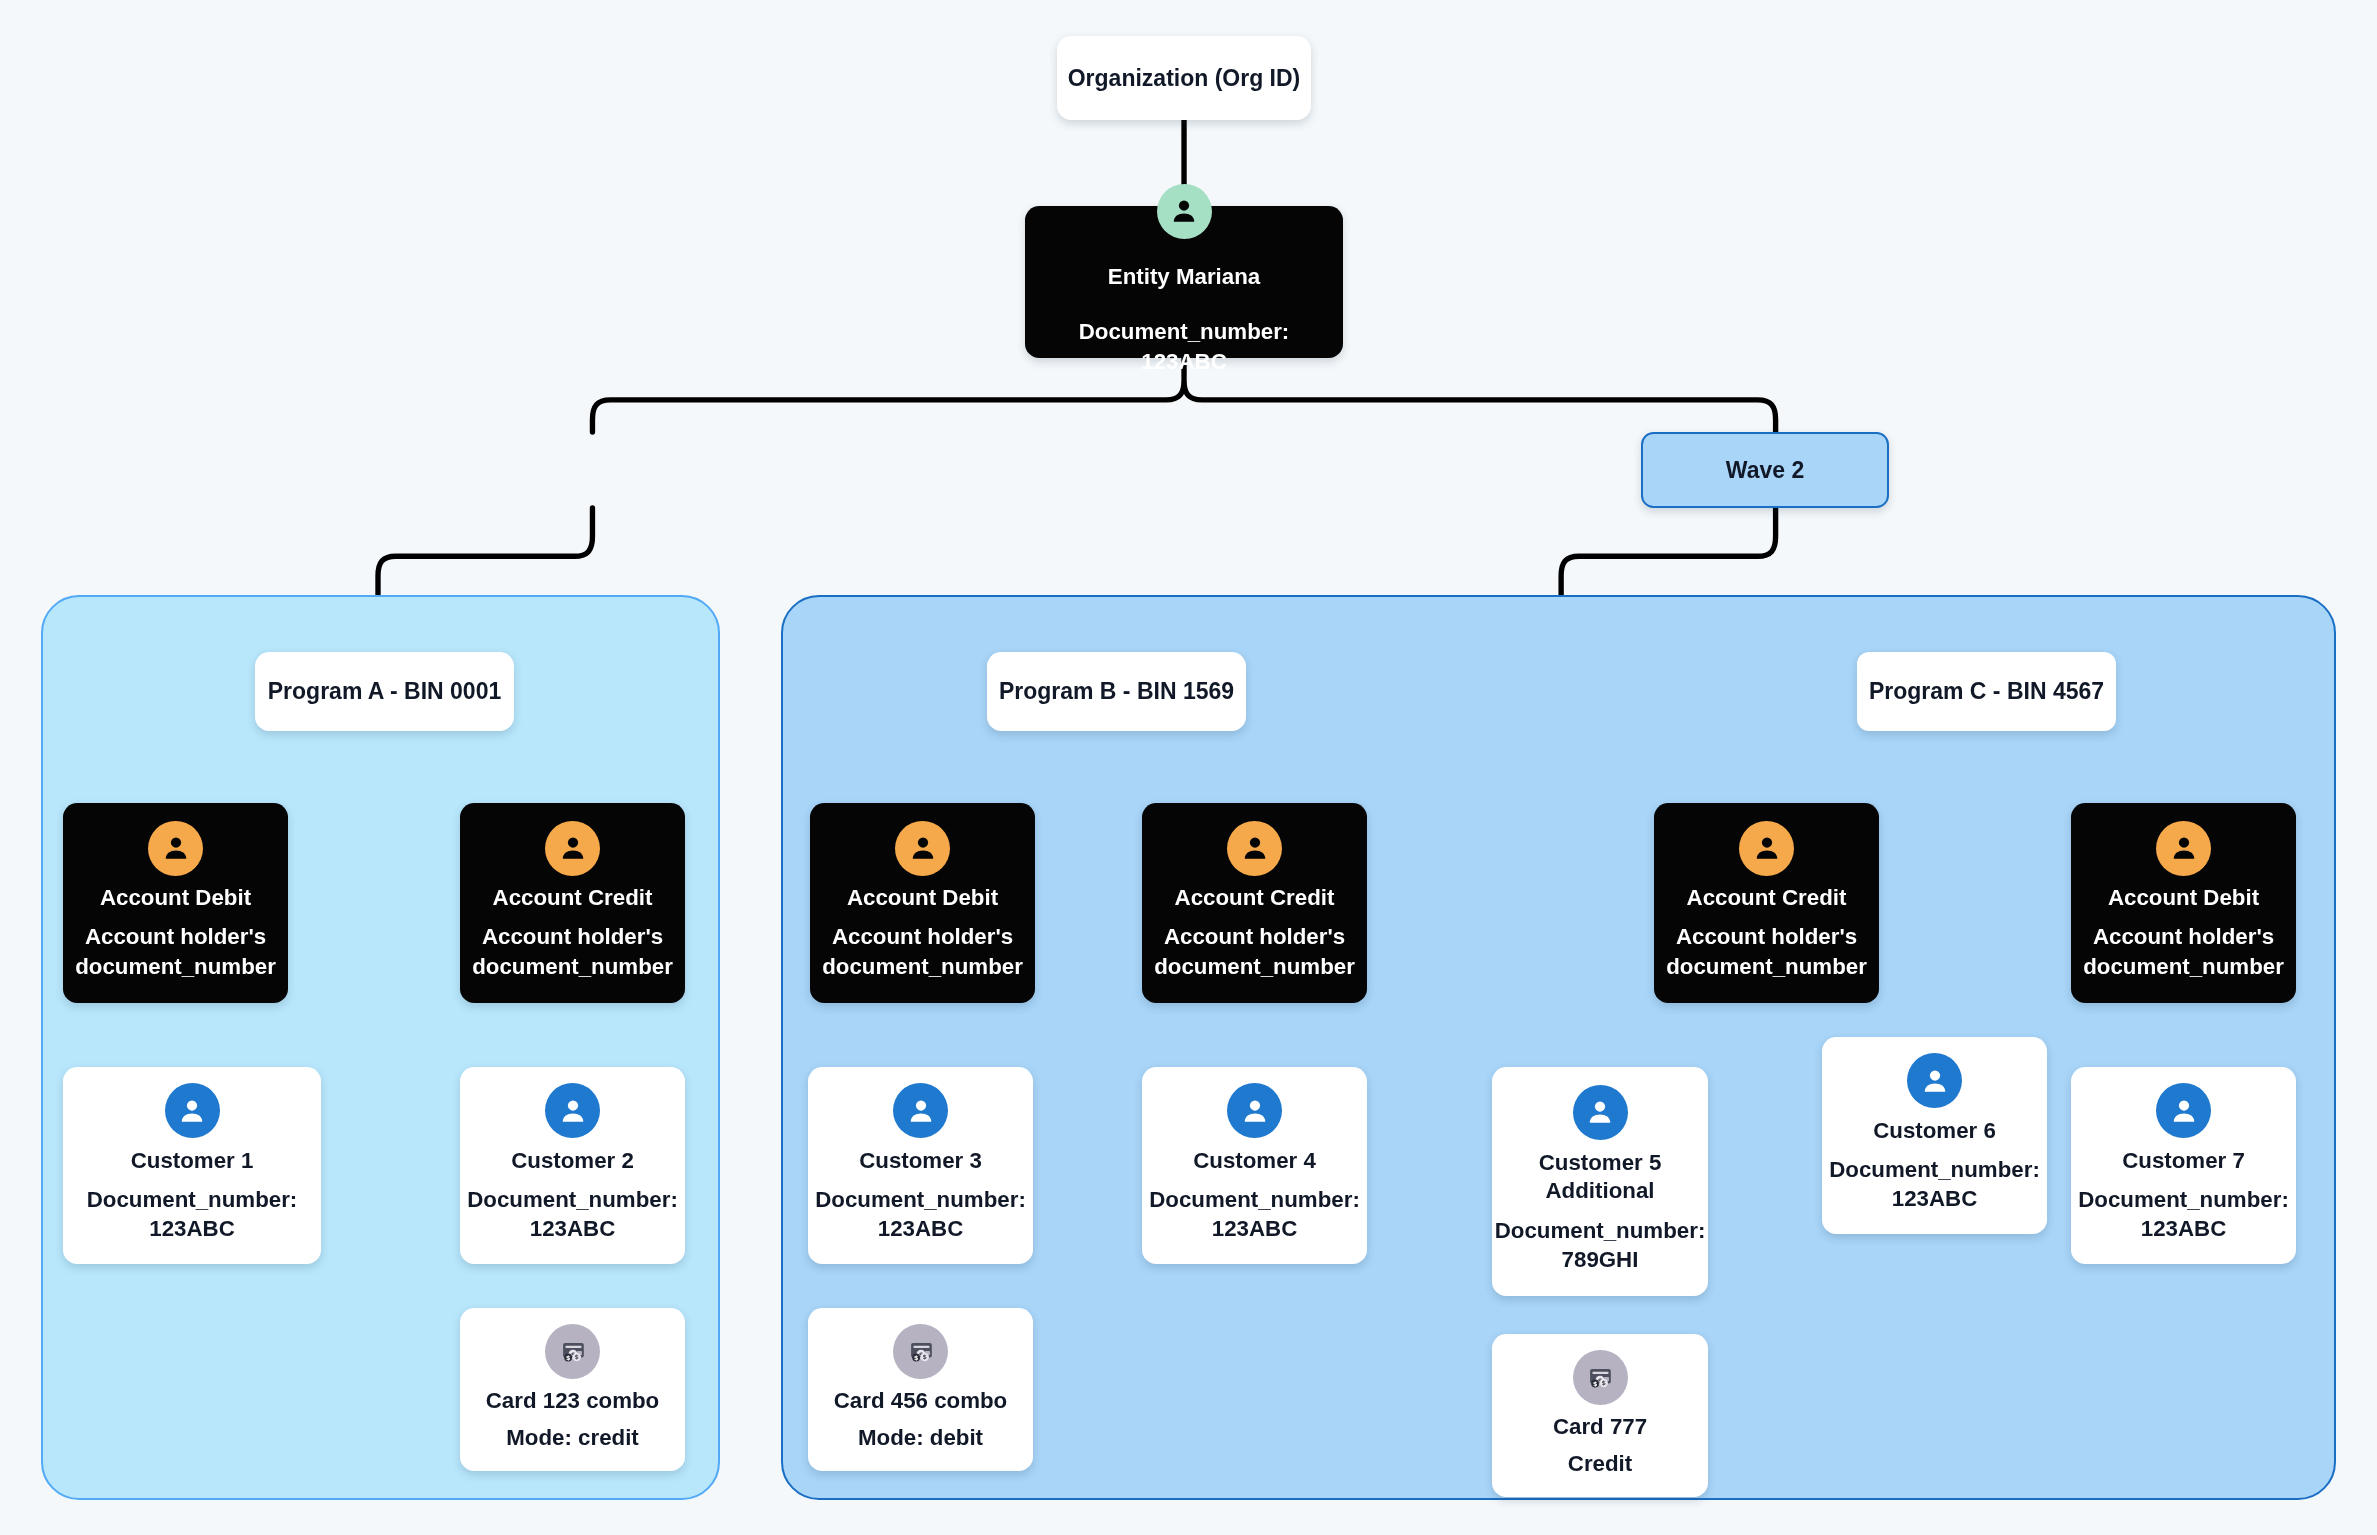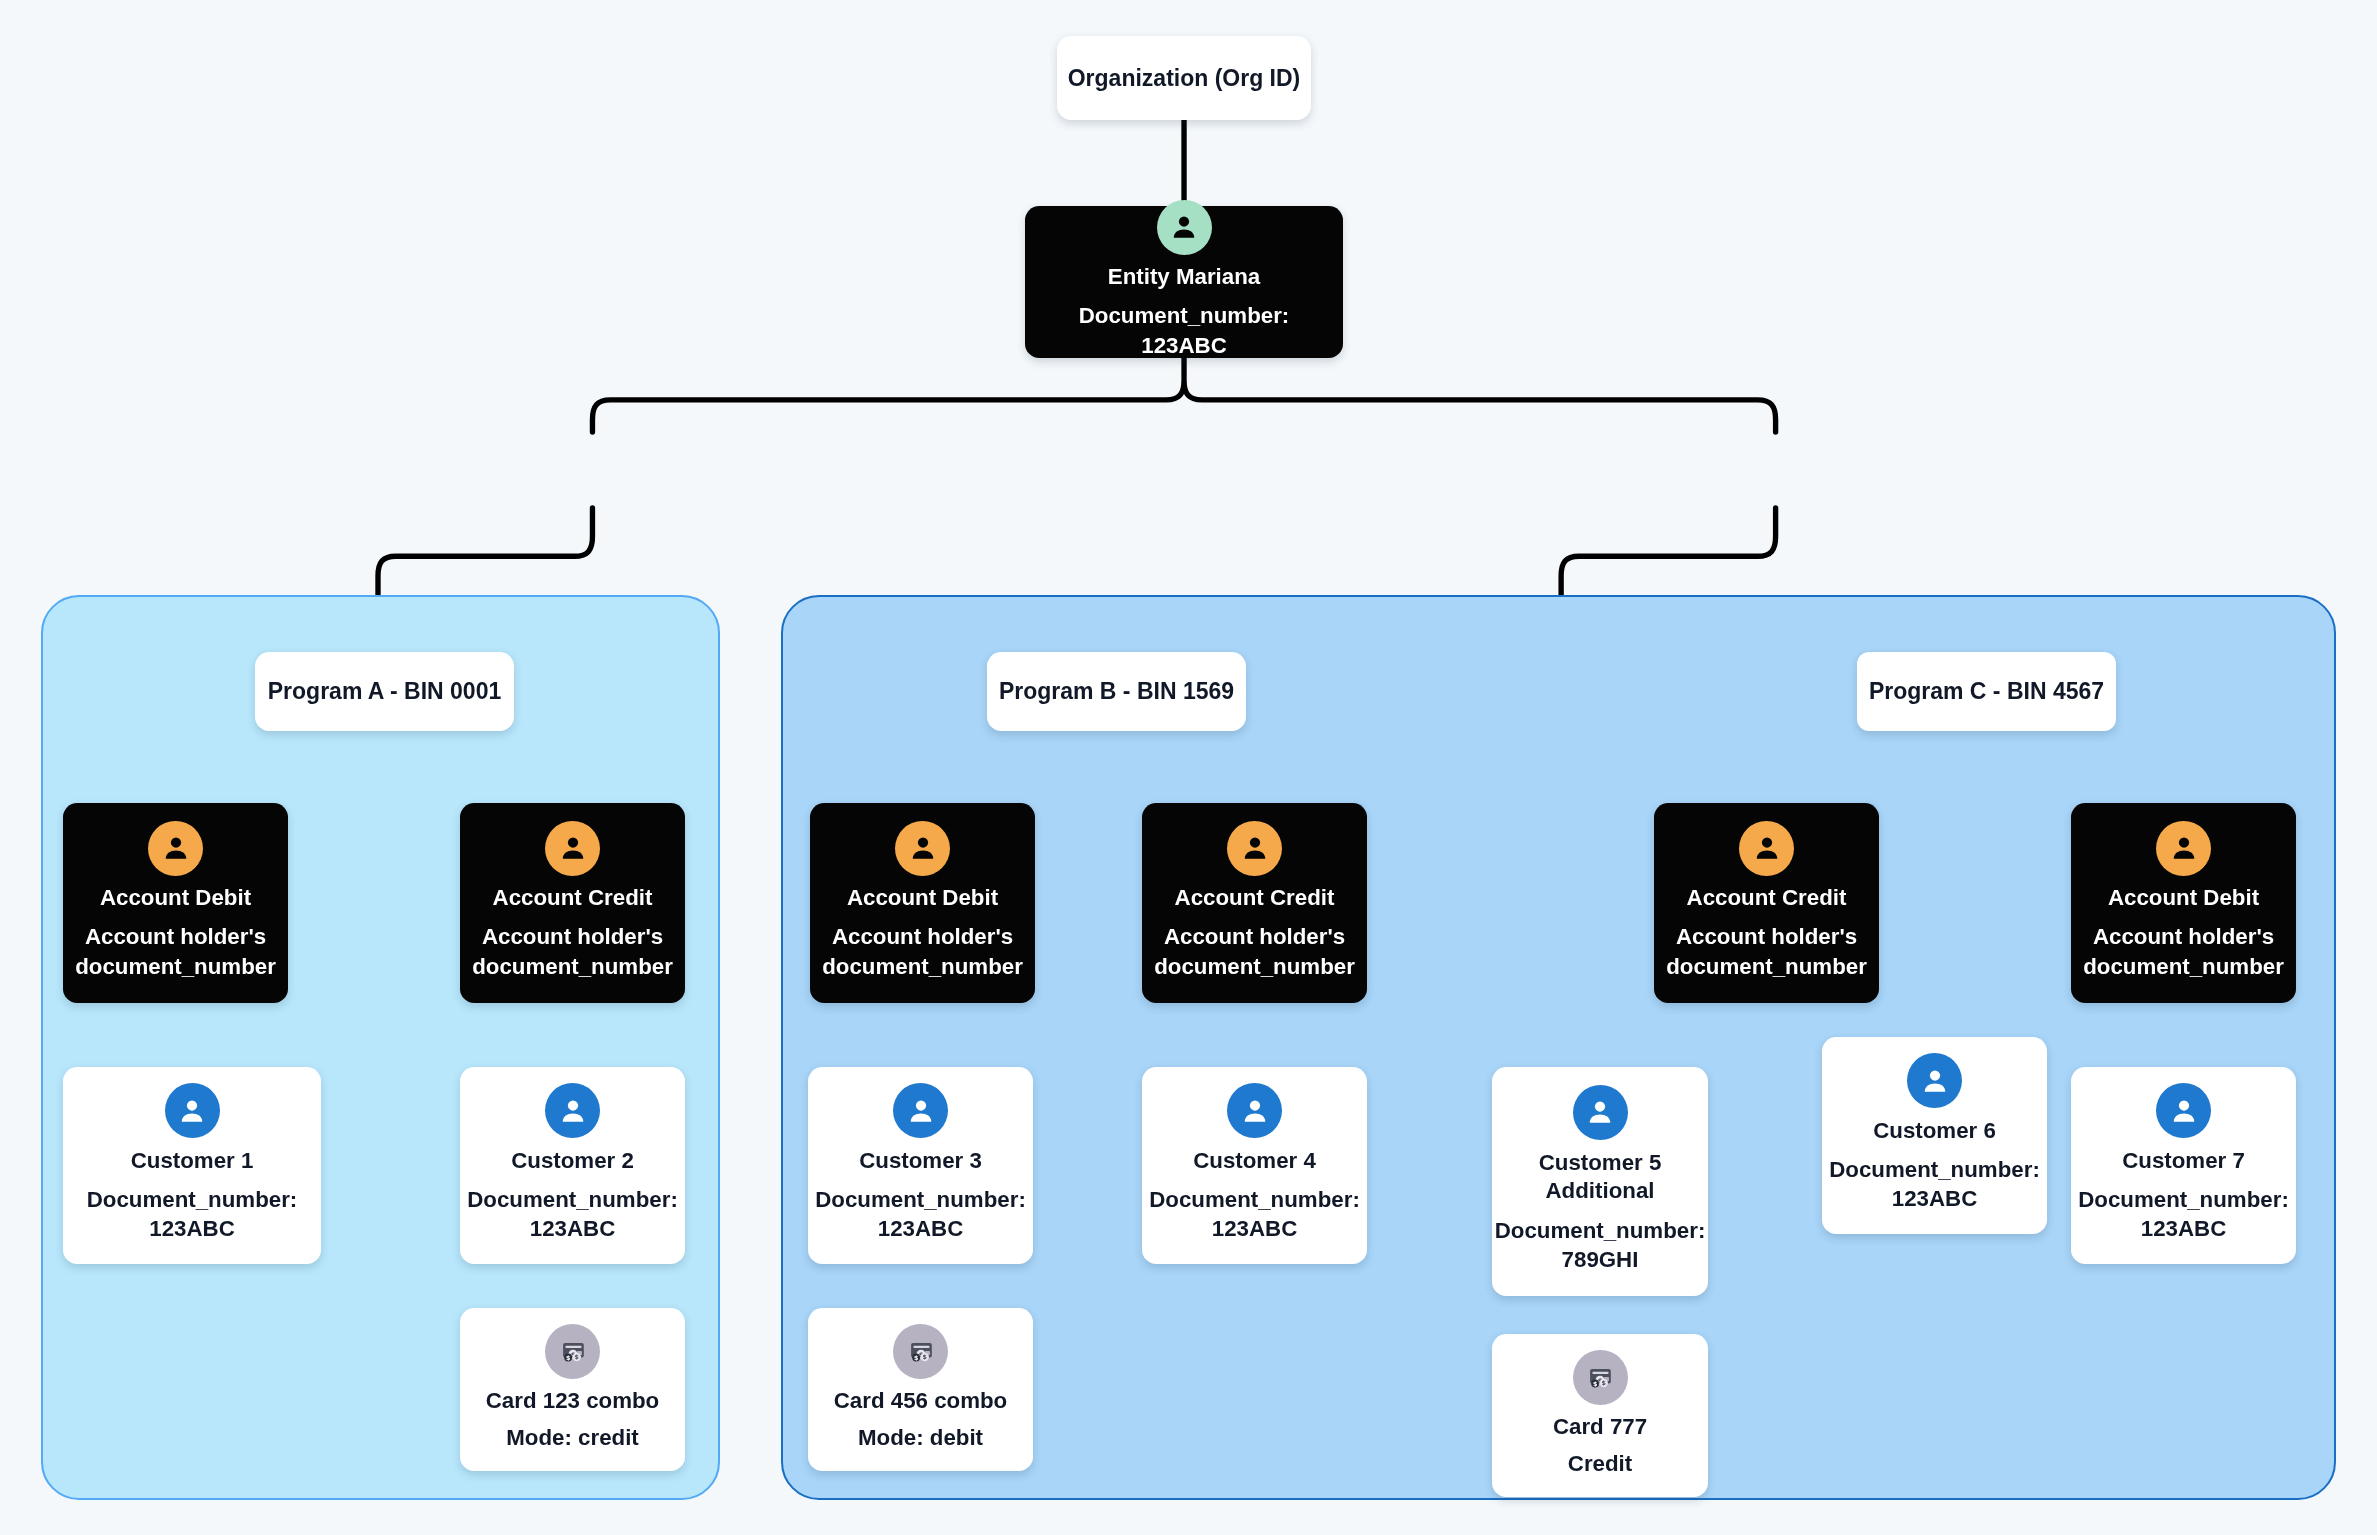--- a/index.html
+++ b/index.html
@@ -122,31 +122,34 @@
 
     <line x1="641" y1="1414" x2="641" y2="1462"></line>
     <line x1="1030" y1="1414" x2="1030" y2="1462"></line>
     <line x1="1788" y1="1450" x2="1788" y2="1492"></line>
   </svg>
 
   <div class="node plain" style="left:1057px; top:36px; width:254px; height:84px;">
     <span>Organization (Org ID)</span>
   </div>
 
-  <div class="node acct" style="left:1025px; top:206px; width:318px; height:152px;">
+  <div class="node acct" style="left:1025px; top:206px; width:318px; height:152px;gap:16px;">
     <span class="avatar av-entity">
       <svg width="30" height="30" viewBox="0 0 24 24">
           <circle cx="12" cy="7.6" r="4.1"></circle>
           <path d="M3.8 20.5c0-4.3 3.7-6.6 8.2-6.6s8.2 2.3 8.2 6.6z"></path>
         </svg>
     </span>
     <span class="ttl">Entity Mariana</span>
     <span class="ln">Document_number: 123ABC</span>
   </div>
 
+  <div class="node wave wave2" style="left:1641px; top:432px; width:248px; height:76px;">
+    <span>Wave 2</span>
+  </div>
 
   <div class="node plain" style="left:255px; top:652px; width:259px; height:79px;">
     <span>Program A - BIN 0001</span>
   </div>
   <div class="node plain" style="left:987px; top:652px; width:259px; height:79px;">
     <span>Program B - BIN 1569</span>
   </div>
   <div class="node plain" style="left:1857px; top:652px; width:259px; height:79px;border-radius:12px;">
     <span>Program C - BIN 4567</span>
   </div>

